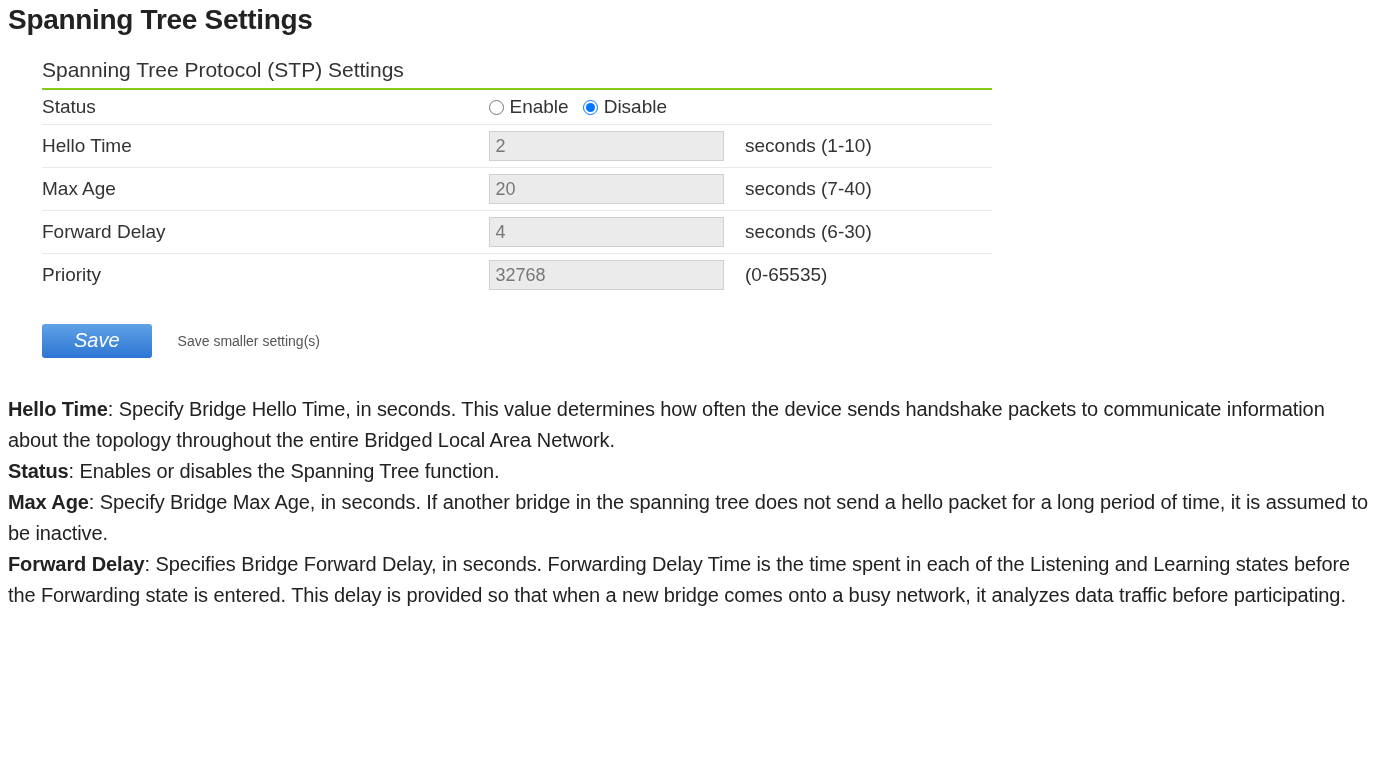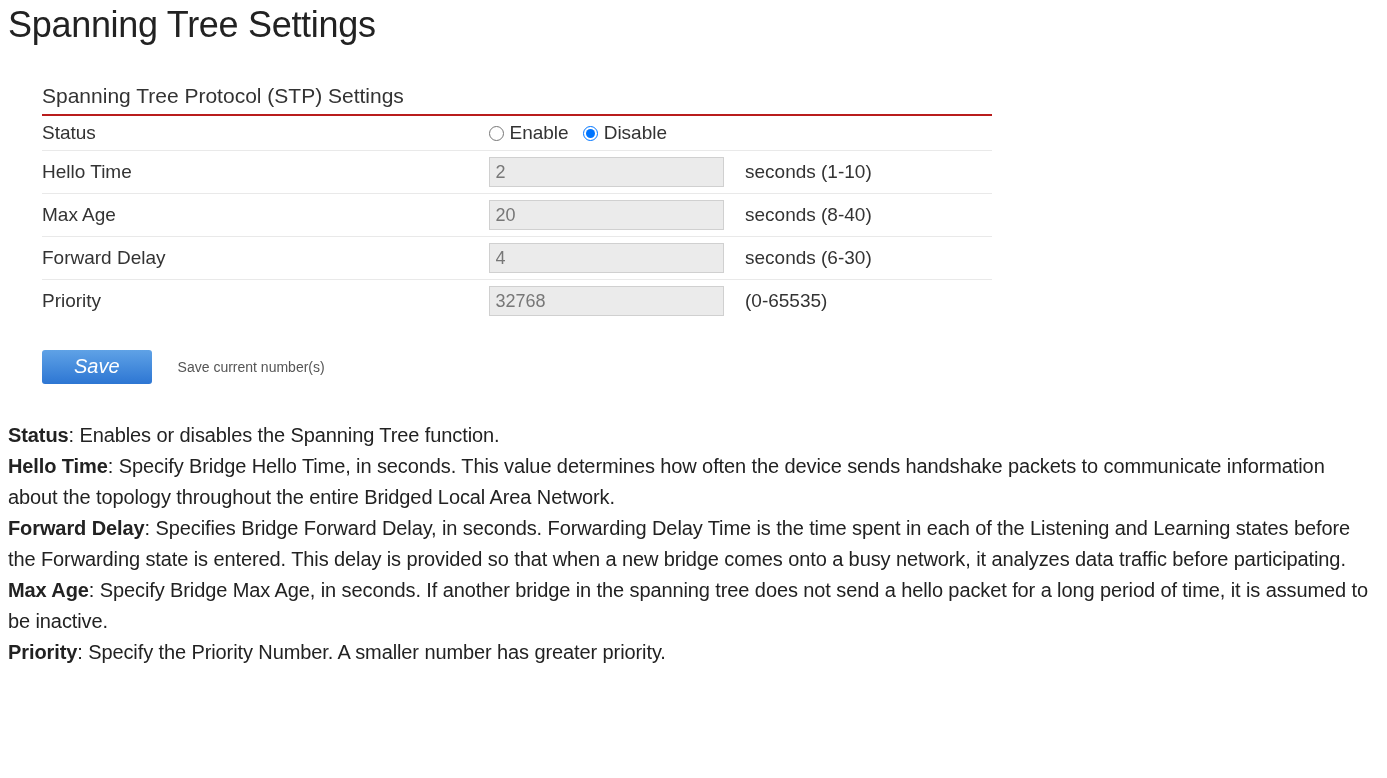--- a/index.html
+++ b/index.html
@@ -7,34 +7,34 @@
       margin: 0;
       padding: 0;
     }
     body {
       font-family: "Segoe UI", "Helvetica Neue", Arial, sans-serif;
       background: #fff;
       color: #222;
       padding: 0;
     }
     .page-title {
-      font-size: 36px;
-      font-weight: 400;
-      margin: 4px 0 38px 8px;
+      font-size: 28px;
+      font-weight: 700;
+      margin: 4px 0 22px 8px;
       letter-spacing: -0.3px;
     }
     .panel {
       margin-left: 42px;
       width: 950px;
     }
     .panel-header {
       font-size: 21px;
       color: #333;
       padding-bottom: 6px;
-      border-bottom: 2px solid #b91c1c;
+      border-bottom: 2px solid #84cc16;
       margin-bottom: 0;
       font-family: Arial, sans-serif;
     }
     .form-table {
       width: 100%;
       border-collapse: collapse;
       font-family: Arial, sans-serif;
       font-size: 19px;
       color: #333;
     }
@@ -140,40 +140,39 @@
       </td>
     </tr>
     <tr>
       <td class="col-label">Hello Time</td>
       <td class="col-input"><input class="num-input" type="text" disabled="" value="2" style=""></td>
       <td class="col-hint">seconds (1-10)</td>
     </tr>
     <tr>
       <td class="col-label">Max Age</td>
       <td class="col-input"><input class="num-input" type="text" disabled="" value="20" style=""></td>
-      <td class="col-hint">seconds (8-40)</td>
+      <td class="col-hint">seconds (7-40)</td>
     </tr>
     <tr>
       <td class="col-label">Forward Delay</td>
       <td class="col-input"><input class="num-input" type="text" disabled="" value="4" style=""></td>
       <td class="col-hint">seconds (6-30)</td>
     </tr>
     <tr>
       <td class="col-label">Priority</td>
       <td class="col-input"><input class="num-input" type="text" disabled="" value="32768" style=""></td>
       <td class="col-hint">(0-65535)</td>
     </tr>
   </tbody>
     </table>
 </div>
 
 <div class="save-row">
   <button class="save-btn">Save</button>
-  <span class="save-hint">Save current number(s)</span>
+  <span class="save-hint">Save smaller setting(s)</span>
 </div>
 
 <div class="descriptions">
+  <p class="desc-line"><span class="term">Hello Time</span><span>: Specify Bridge Hello Time, in seconds. This value determines how often the device sends handshake packets to communicate information about the topology throughout the entire Bridged Local Area Network.</span></p>
   <p class="desc-line"><span class="term">Status</span><span>: Enables or disables the Spanning Tree function.</span></p>
-  <p class="desc-line"><span class="term">Hello Time</span><span>: Specify Bridge Hello Time, in seconds. This value determines how often the device sends handshake packets to communicate information about the topology throughout the entire Bridged Local Area Network.</span></p>
+  <p class="desc-line"><span class="term">Max Age</span><span>: Specify Bridge Max Age, in seconds. If another bridge in the spanning tree does not send a hello packet for a long period of time, it is assumed to be inactive.</span></p>
   <p class="desc-line"><span class="term">Forward Delay</span><span>: Specifies Bridge Forward Delay, in seconds. Forwarding Delay Time is the time spent in each of the Listening and Learning states before the Forwarding state is entered. This delay is provided so that when a new bridge comes onto a busy network, it analyzes data traffic before participating.</span></p>
-  <p class="desc-line"><span class="term">Max Age</span><span>: Specify Bridge Max Age, in seconds. If another bridge in the spanning tree does not send a hello packet for a long period of time, it is assumed to be inactive.</span></p>
-  <p class="desc-line"><span class="term">Priority</span><span>: Specify the Priority Number. A smaller number has greater priority.</span></p>
 </div>
 
 </body></html>

